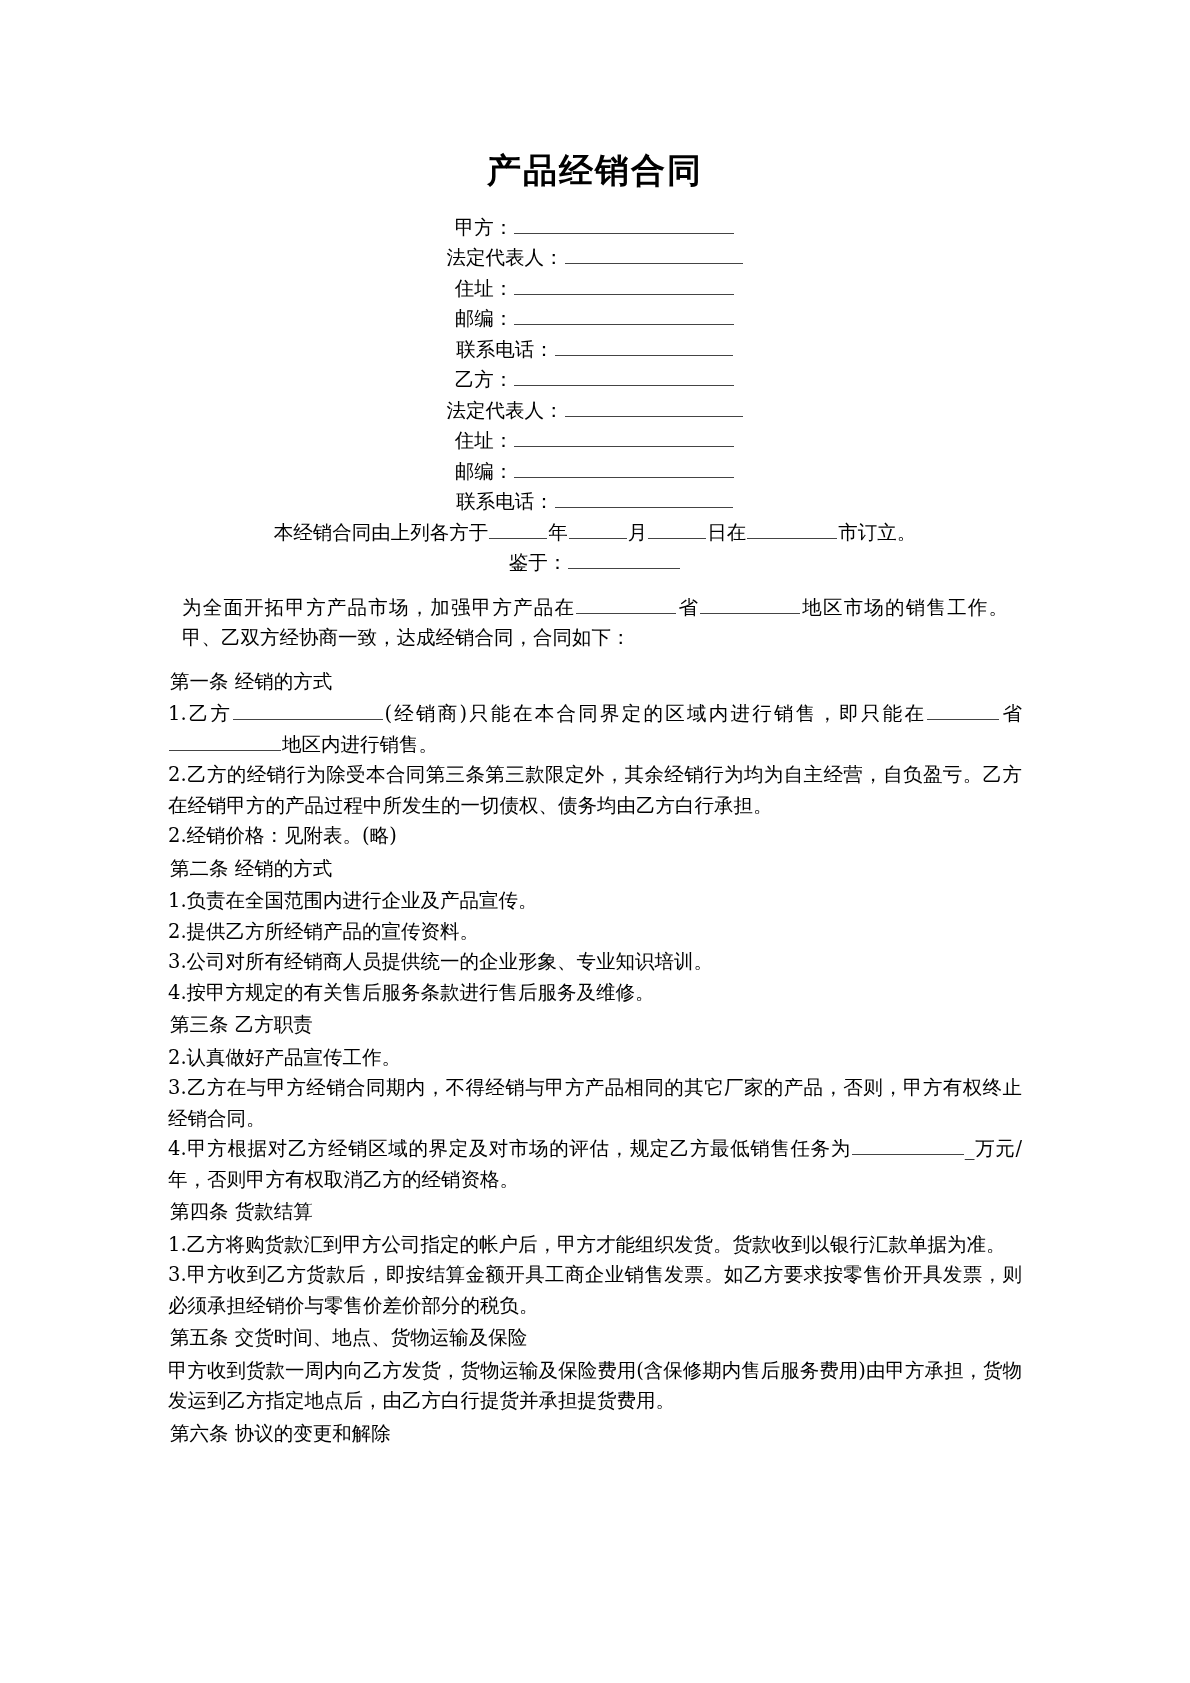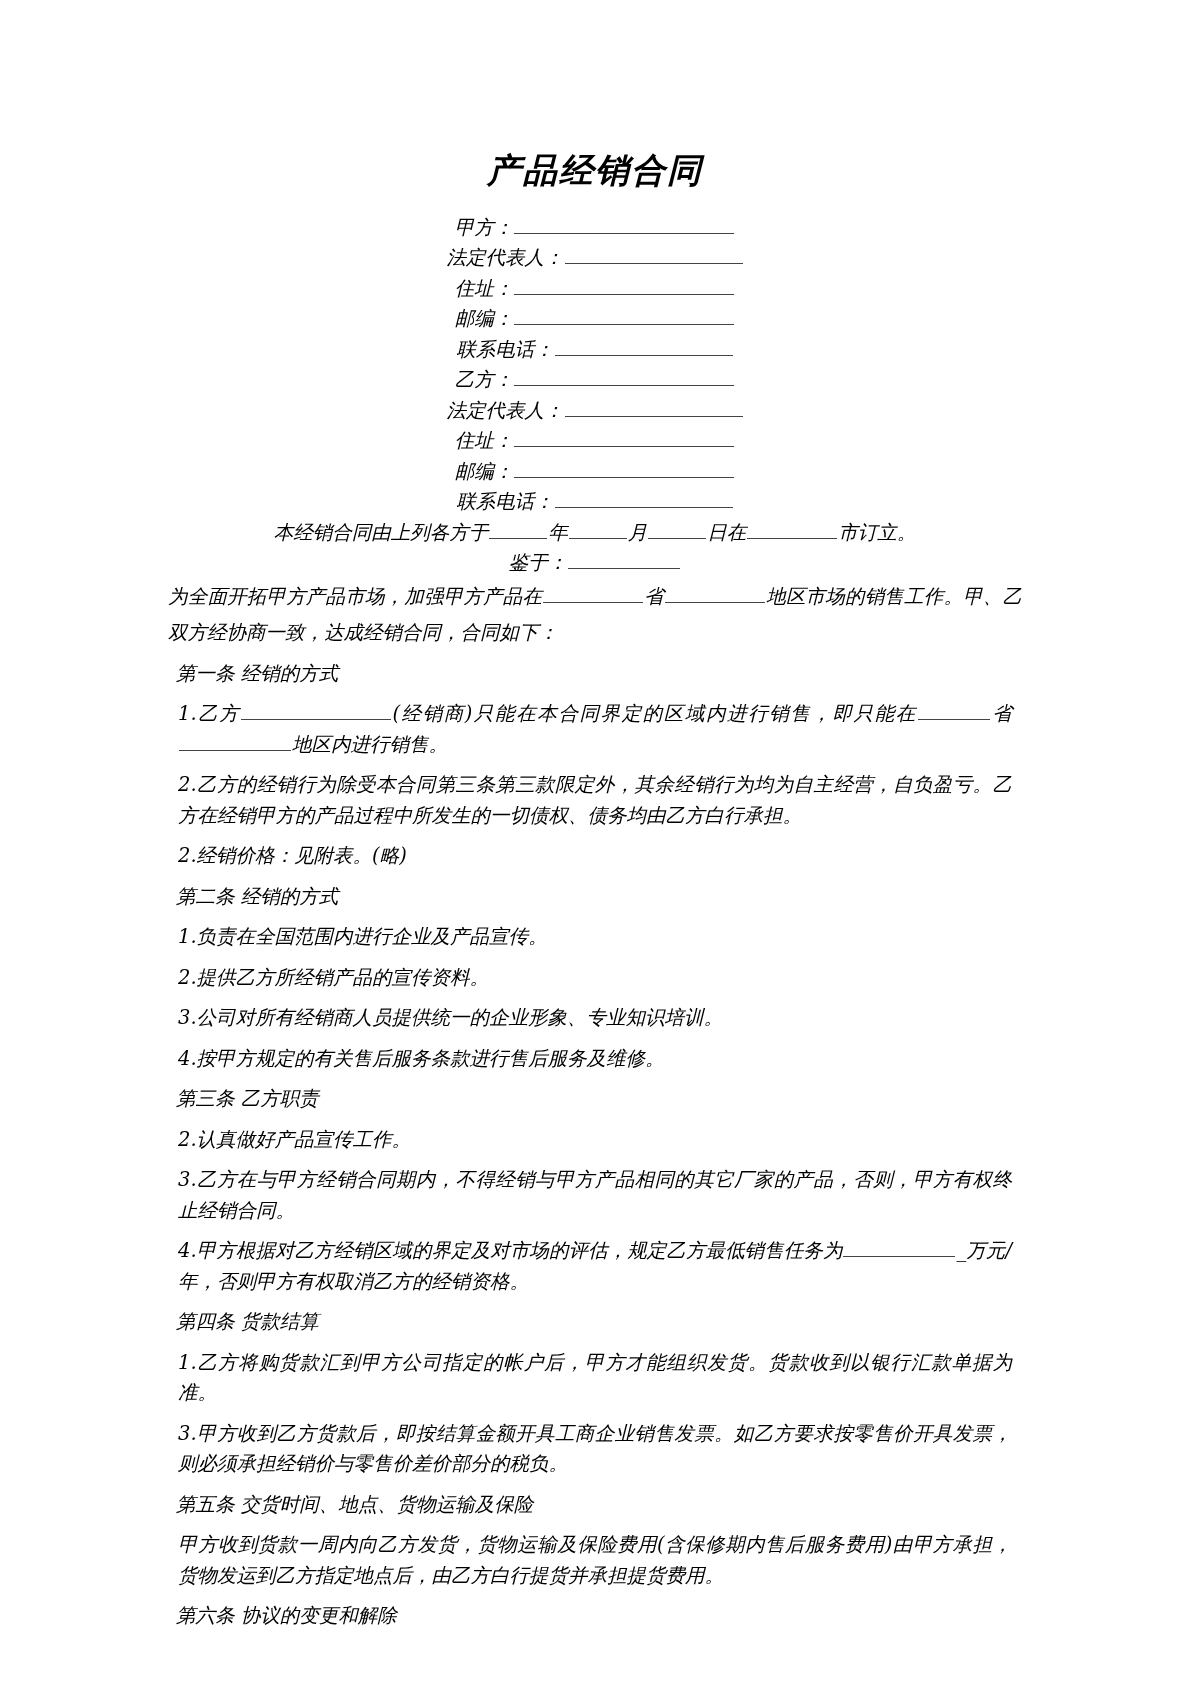--- a/index.html
+++ b/index.html
@@ -14,21 +14,20 @@
     color: #000000;
     -webkit-font-smoothing: antialiased;
   }
   .page {
     position: relative;
     width: 1190px;
     height: 1683px;
     background: #ffffff;
     box-sizing: border-box;
     padding: 150px 168px 0 168px;
-    font-style: italic;
   }
   .doc-title {
     text-align: center;
     font-size: 34px;
     font-weight: bold;
     letter-spacing: 2px;
     margin: 0 0 22px 0;
     line-height: 1.2;
     font-family: "DejaVu Sans", "Liberation Sans", sans-serif;
   }
@@ -48,35 +47,35 @@
   .b-220 { width: 220px; }
   .b-180 { width: 178px; }
   .b-150 { width: 150px; }
   .b-112 { width: 112px; }
   .b-100 { width: 100px; }
   .b-90  { width: 90px; }
   .b-72  { width: 72px; }
   .b-58  { width: 58px; }
   p.body-line {
     font-size: 19.5px;
-    line-height: 36px;
-    margin: 0;
+    line-height: 30px;
+    margin: 14px;
     text-align: justify;
     text-justify: inter-ideograph;
     word-break: break-all;
   }
   .article-head {
     font-size: 19.5px;
     line-height: 30.5px;
-    margin: 8px;
+    margin: 2px;
   }
   .clause {
     font-size: 19.5px;
     line-height: 30.5px;
-    margin: 10px;
+    margin: 0;
     text-align: justify;
     word-break: break-all;
   }
 </style>
 </head>
 <body>
 
 <div class="page">
 
   <h1 class="doc-title">产品经销合同</h1>

